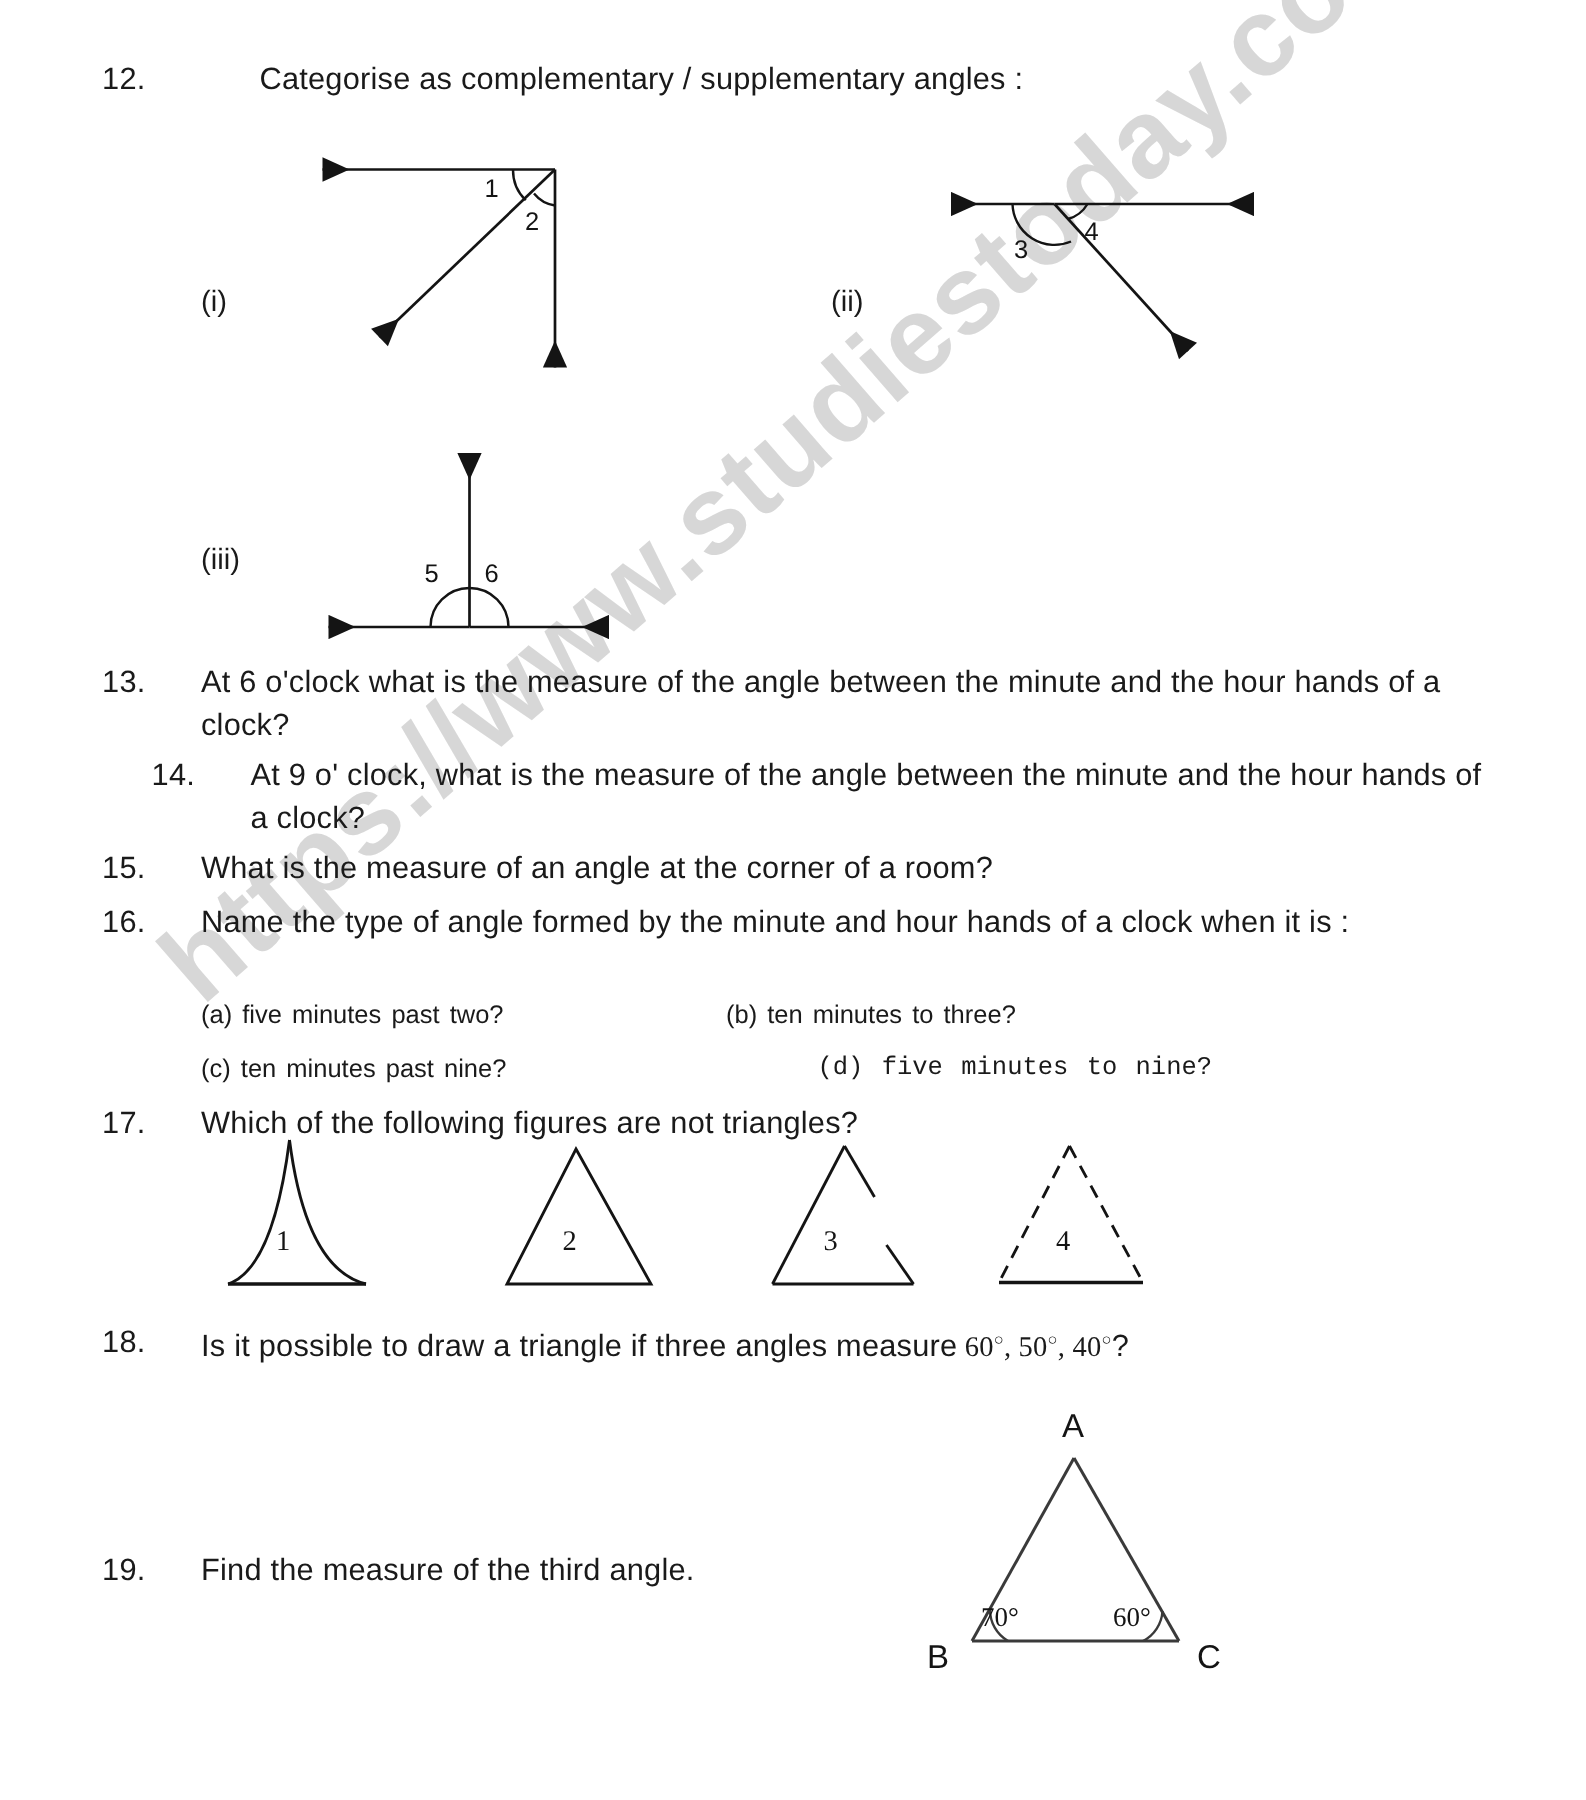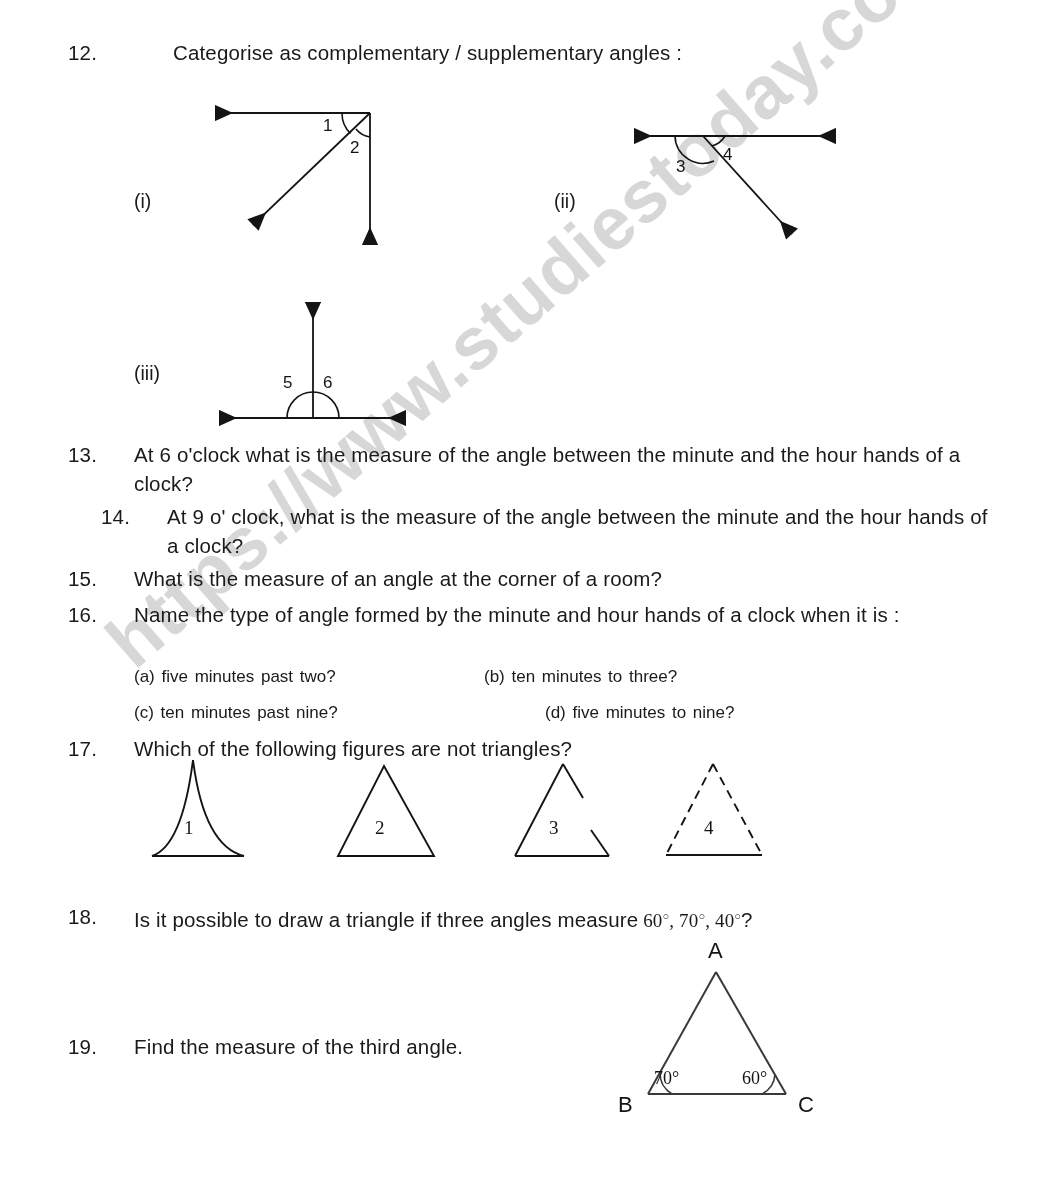--- a/index.html
+++ b/index.html
@@ -203,21 +203,21 @@
   </div>
 
   <div class="q" style="left:68px; top:600px;">
     <div class="q-num">16.</div>
     <div class="q-body word-sp" style="width:832px;">Name the type of angle formed by the minute and hour hands of a clock when it is :</div>
   </div>
 
   <div class="subrow" style="left:134px; top:662px;">(a) five minutes past two?</div>
   <div class="subrow" style="left:134px; top:698px;">(c) ten minutes past nine?</div>
   <div class="subrow" style="left:484px; top:662px;">(b) ten minutes to three?</div>
-  <div class="subrow" style="left:545px; top:698px;">(d) five minutes to nine?</div>
+  <div class="subrow" style="left:545px; top:698px;font-family:Liberation Mono, monospace;">(d) five minutes to nine?</div>
 
   <div class="q" style="left:68px; top:734px;">
     <div class="q-num">17.</div>
     <div class="q-body word-sp" style="width:832px;">Which of the following figures are not triangles?</div>
   </div>
 
   <svg class="dia" style="left:140px; top:752px;" width="120" height="116" viewBox="0 0 120 116">
     <path d="M 12,104 Q 42,94 53,8" fill="none" stroke="#141414" stroke-width="1.9"></path>
     <path d="M 53,8 Q 64,94 104,104" fill="none" stroke="#141414" stroke-width="1.9"></path>
     <line x1="12" y1="104" x2="104" y2="104" stroke="#141414" stroke-width="2.2"></line>
@@ -241,24 +241,24 @@
   </svg>
   <div class="fignum" style="left:549px; top:817px;">3</div>
 
   <svg class="dia" style="left:658px; top:757px;" width="120" height="112" viewBox="0 0 120 112">
     <line x1="55" y1="7" x2="8" y2="98" stroke="#141414" stroke-width="1.9" stroke-dasharray="9 6"></line>
     <line x1="55" y1="7" x2="104" y2="98" stroke="#141414" stroke-width="1.9" stroke-dasharray="9 6"></line>
     <line x1="8" y1="98" x2="104" y2="98" stroke="#141414" stroke-width="2.2"></line>
   </svg>
   <div class="fignum" style="left:704px; top:817px;">4</div>
 
-  <div class="q" style="left:68px; top:880px;margin-top:22px;">
+  <div class="q" style="left:68px; top:880px;">
     <div class="q-num">18.</div>
     <div class="q-body word-sp" style="width:870px;">
-      <span>Is it possible to draw a triangle if three angles measure</span><span class="deg">&nbsp;<span>60</span><sup>○</sup>,</span><span class="deg">&nbsp;<span>70</span><sup>○</sup>,</span><span class="deg">&nbsp;<span>40</span><sup>○</sup></span><span>?</span>
+      <span>Is it possible to draw a triangle if three angles measure</span><span class="deg">&nbsp;<span>60</span><sup>○</sup>,</span><span class="deg">&nbsp;<span>50</span><sup>○</sup>,</span><span class="deg">&nbsp;<span>40</span><sup>○</sup></span><span>?</span>
     </div>
   </div>
 
   <div class="q" style="left:68px; top:1032px;">
     <div class="q-num">19.</div>
     <div class="q-body word-sp" style="width:470px;">Find the measure of the third angle.</div>
   </div>
 
   <svg class="dia" style="left:608px; top:932px;" width="230" height="190" viewBox="0 0 230 190">
 

